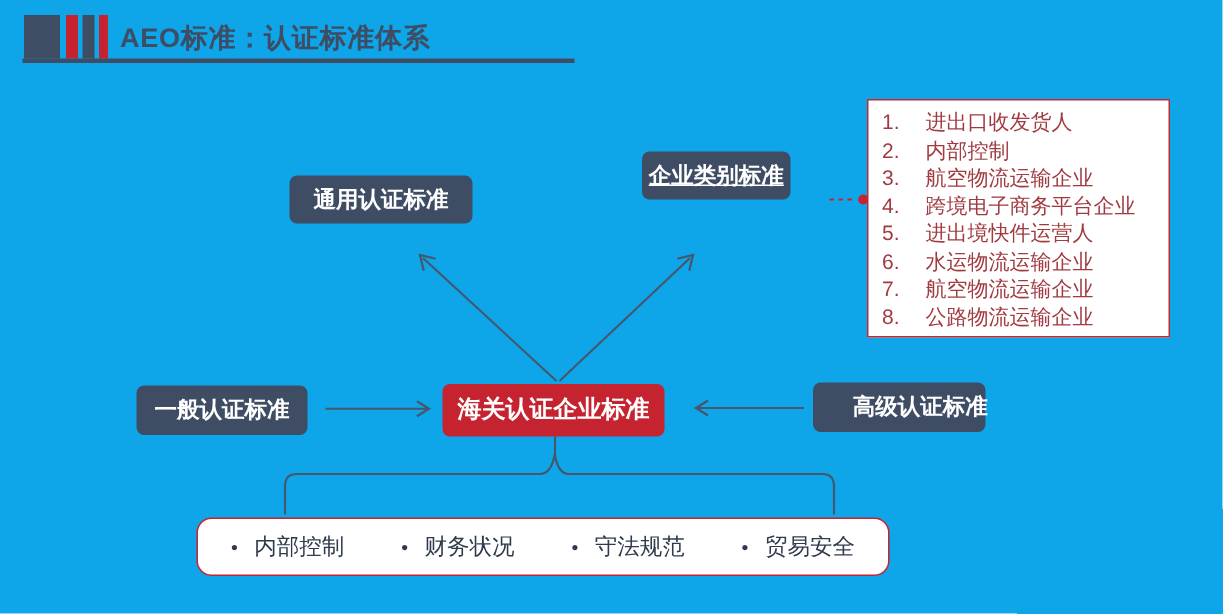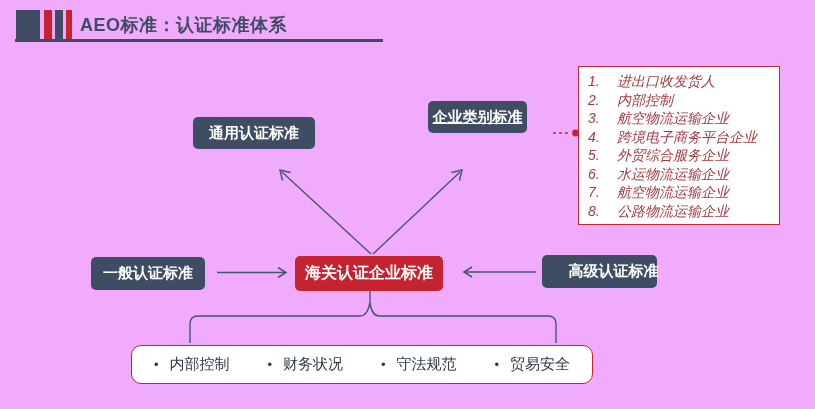--- a/index.html
+++ b/index.html
@@ -6,21 +6,21 @@
     --accent-dark:#3E4D63;
     --accent-red:#C5232F;
     --list-text:#A13B40;
     --list-border:#C02A30;
     --criteria-text:#2F3B4C;
     --connector:#46566D;
   }
   *{margin:0;padding:0;box-sizing:border-box;}
   html,body{background:#fff;}
   body{font-family:"Liberation Sans",sans-serif;}
-  .canvas{position:relative;width:815px;height:409px;background:#f0abfc;overflow:hidden;}
+  .canvas{position:relative;width:815px;height:409px;background:#0ea5e9;overflow:hidden;}
 
   
   .logo-bar{position:absolute;top:10px;}
   .bar1{left:16px;width:24px;height:29px;background:var(--accent-dark);}
   .bar2{left:44px;width:8px;height:29px;background:var(--accent-red);}
   .bar3{left:55px;width:8px;height:29px;background:var(--accent-dark);}
   .bar4{left:66px;width:6px;height:29px;background:var(--accent-red);}
   .page-title{position:absolute;left:80px;top:13px;font-size:18px;font-weight:bold;
     color:var(--accent-dark);letter-spacing:.5px;}
   .title-underline{position:absolute;left:15px;top:39px;width:368px;height:3px;
@@ -42,21 +42,21 @@
   .n-top-right{left:428px;top:101px;width:99px;height:32px;text-decoration:underline;}
   .n-center{left:295px;top:256px;width:148px;height:35px;}
   .n-left{left:91px;top:257px;width:114px;height:33px;}
   .n-right{left:542px;top:255px;width:115px;height:33px;padding-left:28px;}
 
   
   .types-box{position:absolute;left:578px;top:66px;width:202px;height:159px;
     border:1.5px solid var(--list-border);background:#fff;padding:5px 4px;}
   .types-list{list-style:none;counter-reset:n;}
   .types-list li{counter-increment:n;position:relative;padding-left:34px;
-    font-size:14px;line-height:18.5px;color:var(--list-text);white-space:nowrap;font-style:italic;}
+    font-size:14px;line-height:18.5px;color:var(--list-text);white-space:nowrap;}
   .types-list li::before{content:counter(n) ".";position:absolute;left:5px;}
 
   
   .criteria-box{position:absolute;left:131px;top:345px;width:462px;height:39px;
     border:1.8px solid var(--accent-red);border-radius:10px;background:#fff;
     display:flex;align-items:center;justify-content:space-between;padding:0 22px;}
   .criteria-item{display:flex;align-items:center;gap:11px;color:var(--criteria-text);
     font-size:15px;white-space:nowrap;}
   .criteria-bullet{font-size:13px;color:var(--criteria-text);}
 </style>
@@ -98,21 +98,21 @@
   <div class="node node-slate n-left">一般认证标准</div>
   <div class="node node-red n-center">海关认证企业标准</div>
   <div class="node node-slate n-right">高级认证标准</div>
 
   <div class="types-box">
     <ol class="types-list">
       <li>进出口收发货人</li>
       <li>内部控制</li>
       <li>航空物流运输企业</li>
       <li>跨境电子商务平台企业</li>
-      <li>外贸综合服务企业</li>
+      <li>进出境快件运营人</li>
       <li>水运物流运输企业</li>
       <li>航空物流运输企业</li>
       <li>公路物流运输企业</li>
     </ol>
   </div>
 
   <div class="criteria-box">
     <div class="criteria-item">
       <span class="criteria-bullet">•</span>
       <span>内部控制</span>

